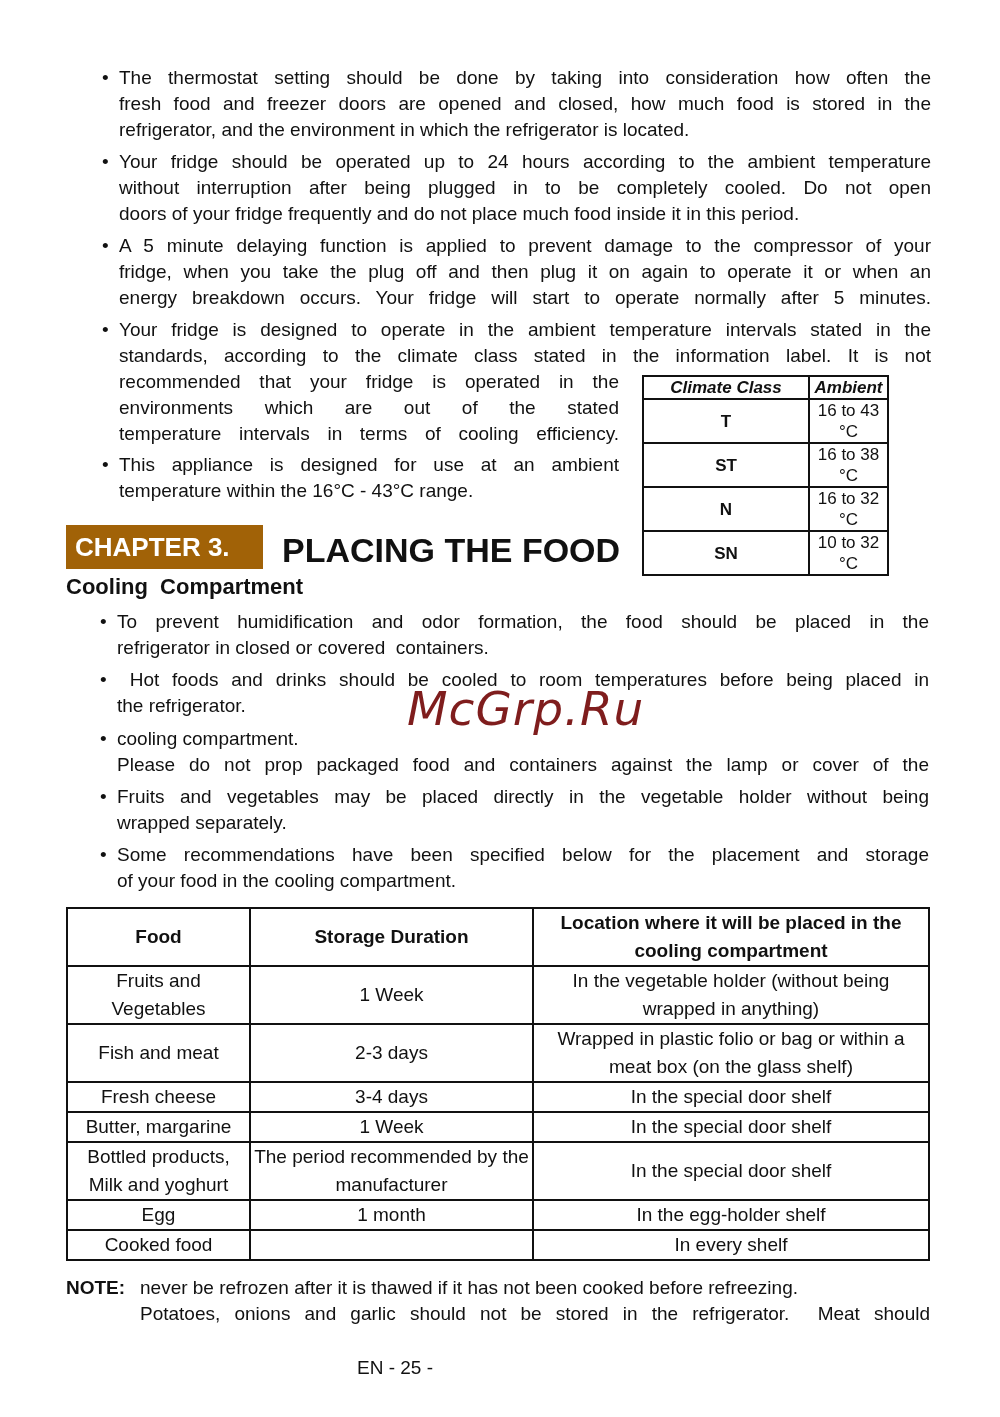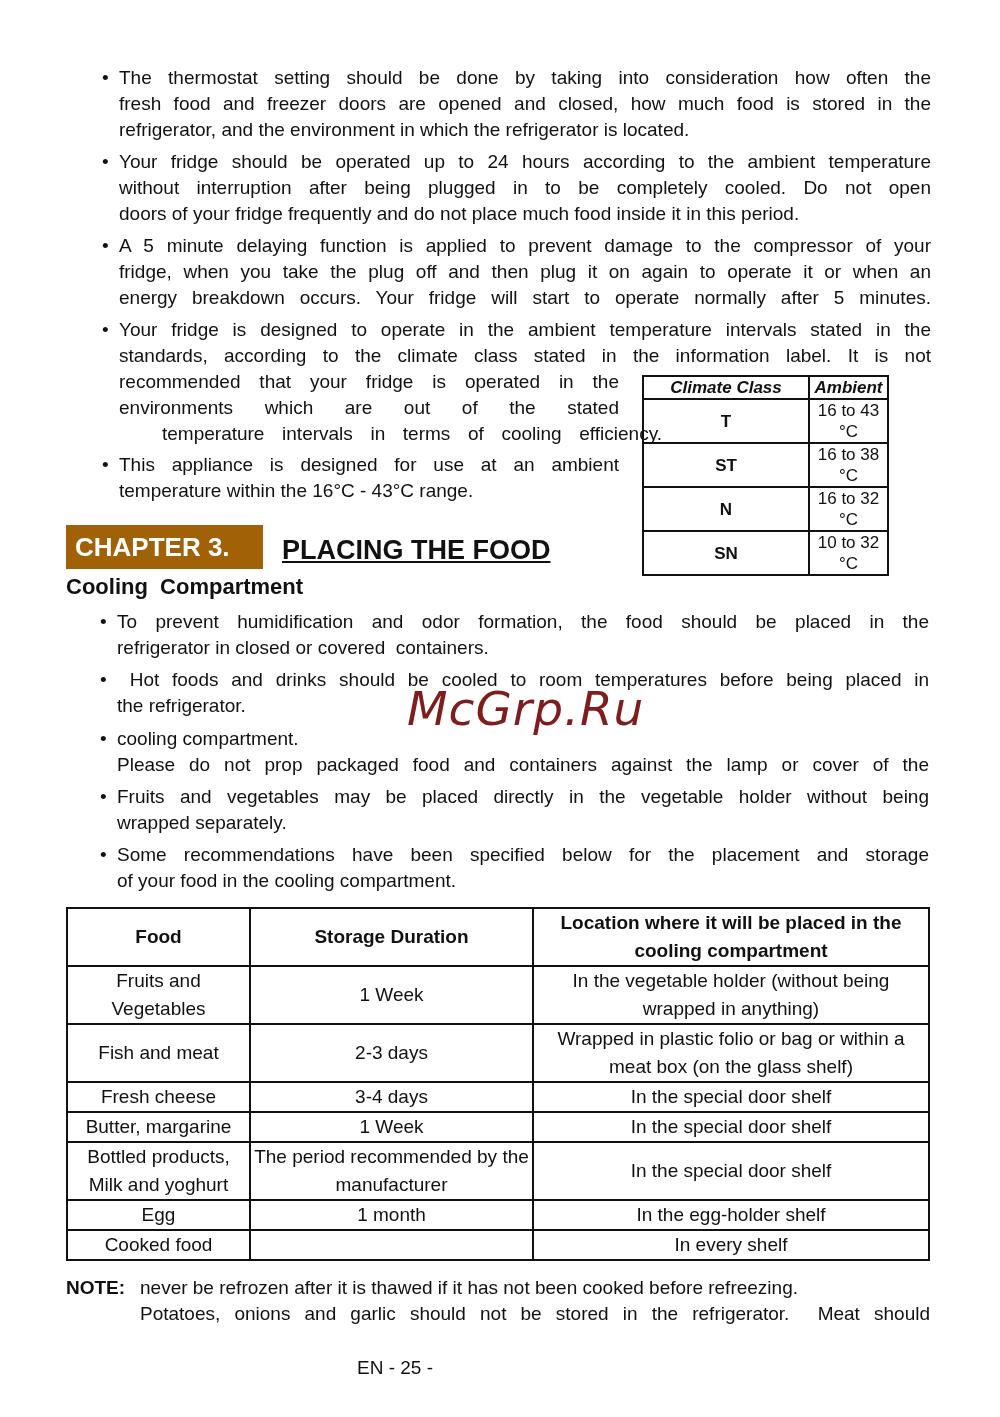--- a/index.html
+++ b/index.html
@@ -27,21 +27,21 @@
     }
     table.climate th { font-style: italic; font-weight: bold; }
     table.climate td.cls { font-weight: bold; width: 164px; }
 
     .chapter-box {
       position: absolute; left: 66px; top: 525px; width: 197px; height: 44px;
       background: #a16207; color: #fff; font-weight: bold; font-size: 26px;
       line-height: 44px; padding-left: 9px; box-sizing: border-box;
     }
     .chapter-title {
-      position: absolute; left: 282px; top: 533px; font-size: 27px; font-weight: bold; line-height: 34px; text-decoration: underline;
+      position: absolute; left: 282px; top: 533px; font-size: 34px; font-weight: bold; line-height: 34px;
     }
     .section-heading {
       position: absolute; left: 66px; top: 573px; font-size: 22px; font-weight: bold; line-height: 28px;
     }
 
     .watermark {
       position: absolute; left: 407px; top: 686px; font-size: 47px; font-style: italic;
       color: #7f1d1d; font-family: "DejaVu Sans", sans-serif; letter-spacing: 1px; line-height: 46px;
     }
 
@@ -93,21 +93,21 @@
     <span class="line">fridge, when you take the plug off and then plug it on again to operate it or when an</span>
     <span class="line">energy breakdown occurs. Your fridge will start to operate normally after 5 minutes.</span>
   </div>
 
   <div class="bullet" style="left:119px; top:317px; width:812px;">
     <span class="dot">•</span>
     <span class="line">Your fridge is designed to operate in the ambient temperature intervals stated in the</span>
     <span class="line">standards, according to the climate class stated in the information label. It is not</span>
     <span class="line" style="width:500px;">recommended that your fridge is operated in the</span>
     <span class="line" style="width:500px;">environments which are out of the stated</span>
-    <span class="line" style="width:500px;margin-left:43px;">temperature intervals in terms of cooling efficiency.</span>
+    <span class="line" style="width:500px;">temperature intervals in terms of cooling efficiency.</span>
   </div>
 
   <div class="bullet" style="left:119px; top:452px; width:500px;">
     <span class="dot">•</span>
     <span class="line">This appliance is designed for use at an ambient</span>
     <span class="line last">temperature within the 16°C - 43°C range.</span>
   </div>
 
   <table class="climate">
     <tbody>

